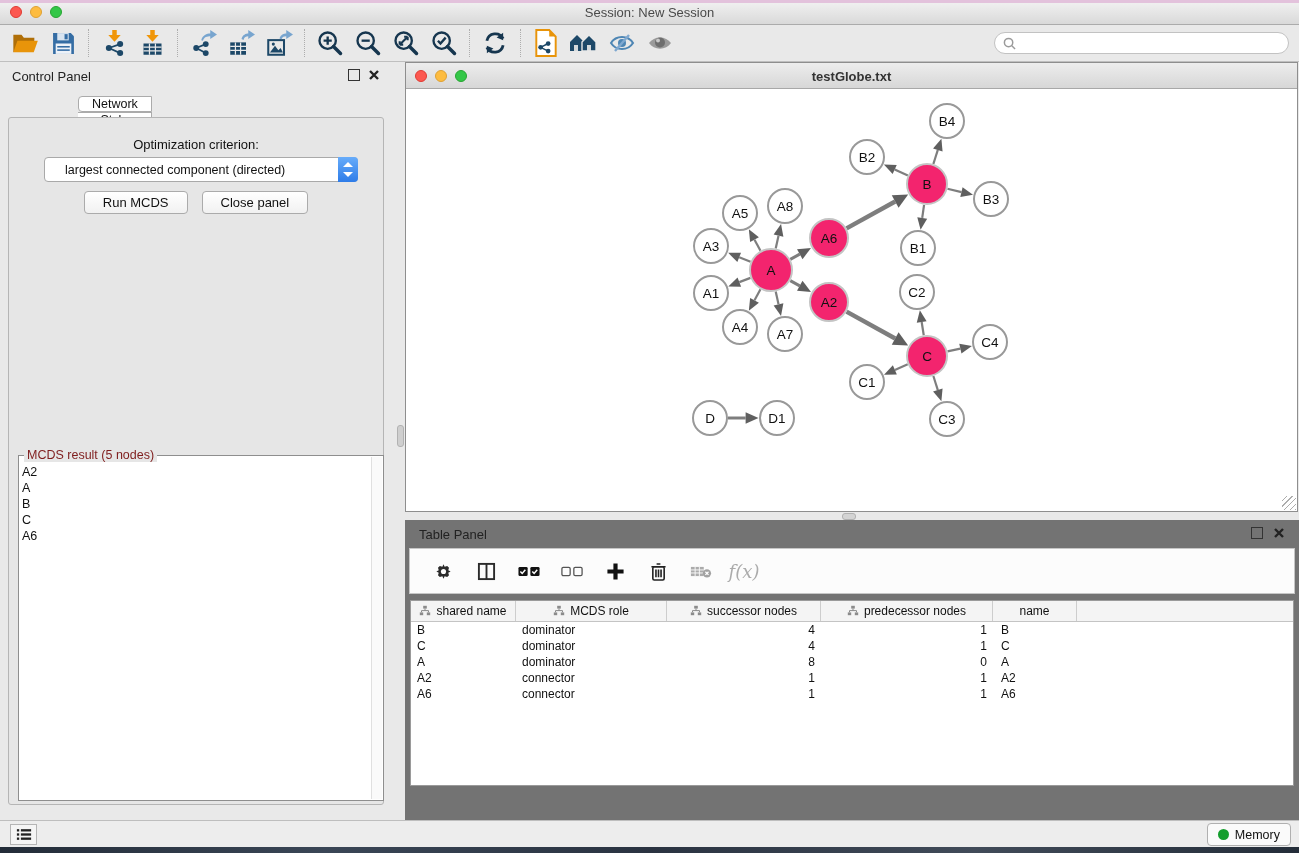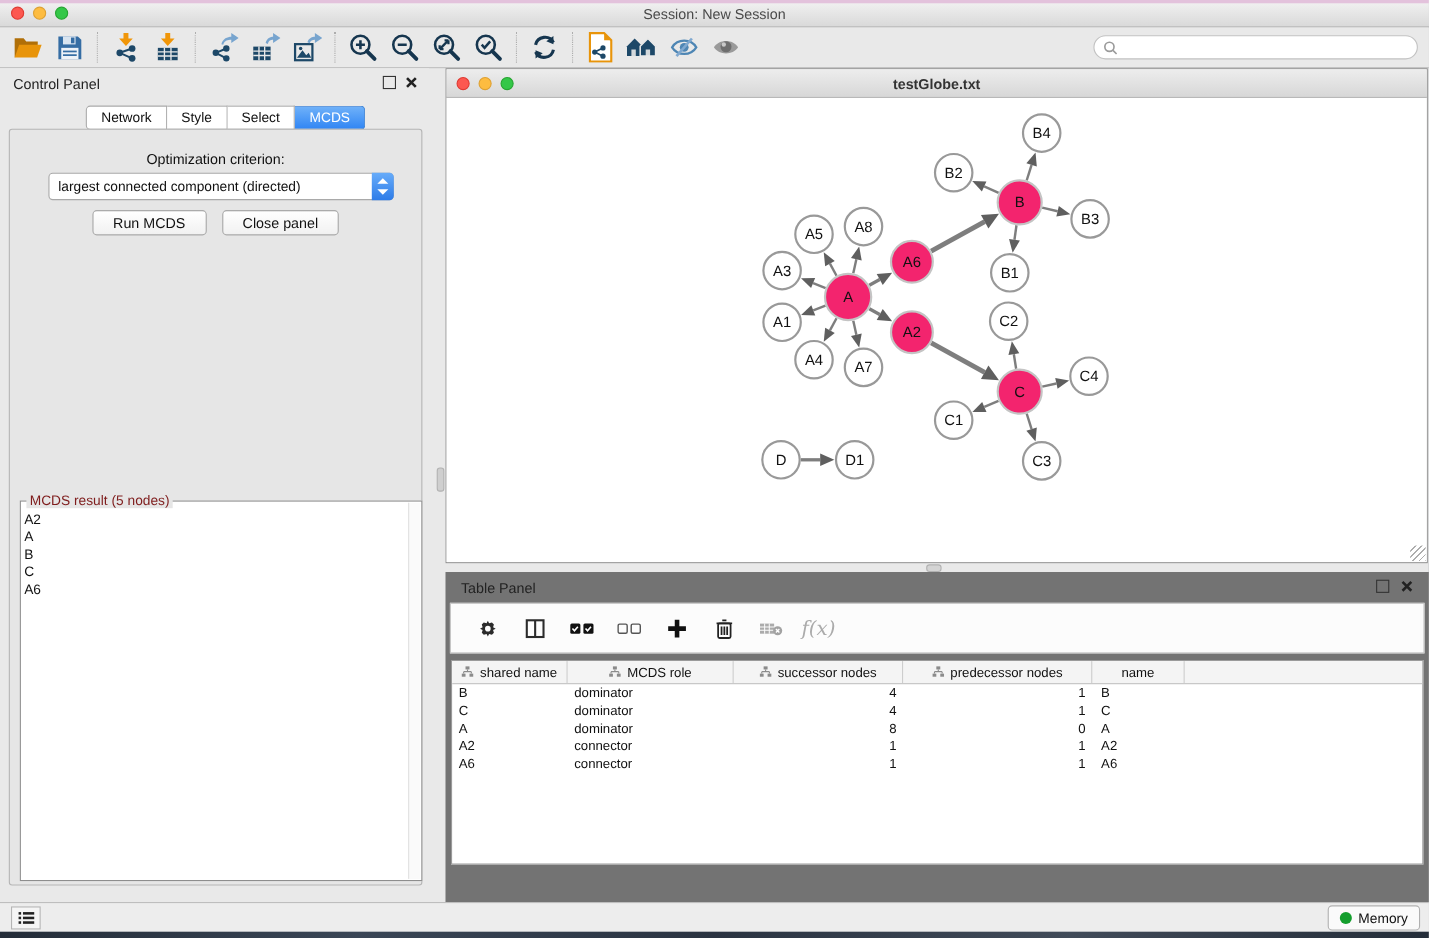--- a/index.html
+++ b/index.html
@@ -29,33 +29,33 @@
 
   
   .phead { position:relative; height:26px; }
   .phead .ptitle { position:absolute; left:12px; top:7px; font-size:13px; color:#222; }
   .pico { position:absolute; top:7px; width:12px; height:12px; cursor:pointer; }
   .pico.float { border:1.5px solid #333; }
   .pico svg { display:block; }
 
   
   #control-panel { position:absolute; left:0; top:62px; width:390px; height:758px; background:#E9E9E9; }
-  .seg { position:absolute; display:flex; height:22px; }
+  .seg { position:absolute; display:flex; height:22px;flex-direction:column; }
   .seg .seg-btn { background:#fff; border:1px solid #ABABAB; border-left:none; font-size:12.5px;
     color:#111; padding:0 13px; cursor:pointer; font-family:inherit; }
   .seg .seg-btn:first-child { border-left:1px solid #ABABAB; border-radius:4px 0 0 4px; }
   .seg .seg-btn:last-child { border-radius:0 4px 4px 0; }
   .seg .seg-btn.sel { background:linear-gradient(#6FB1F9,#3186F4); color:#fff; border-color:#4286d8; }
   #cp-tabs { left:78px; top:34px; }
   .cp-content { position:absolute; left:8px; top:55px; width:376px; height:688px;
     border:1px solid #B5B5B5; border-radius:3px; background:#E6E6E6; }
   .opt-label { position:absolute; top:19px; left:0; right:0; text-align:center; font-size:13px; color:#111; }
   .dropdown { position:absolute; top:39px; left:35px; width:314px; height:25px; background:#fff;
     border:1px solid #A9A9A9; border-radius:4px; display:flex; align-items:center; cursor:pointer; }
-  .dd-value { flex:1; font-size:12.5px; padding-left:8px; color:#111; white-space:nowrap; overflow:hidden; }
+  .dd-value { flex:1; font-size:12.5px; padding-left:20px; color:#111; white-space:nowrap; overflow:hidden; }
   .dd-stepper { width:20px; height:25px; margin:-1px -1px -1px 0; border-radius:0 4px 4px 0;
     background:linear-gradient(#67ACFA,#2E7CE8); position:relative; }
   .dd-stepper i { position:absolute; left:5px; width:0; height:0; border-left:5px solid transparent; border-right:5px solid transparent; }
   .dd-stepper i.up { top:5px; border-bottom:5px solid #fff; }
   .dd-stepper i.dn { bottom:5px; border-top:5px solid #fff; }
   .btn-row { position:absolute; top:73px; left:0; right:0; display:flex; justify-content:center; gap:14px; }
   .mac-btn { background:linear-gradient(#FFFFFF,#F1F1F1); border:1px solid #ABABAB; border-radius:4px;
     font-size:13px; color:#111; padding:3px 18px; cursor:pointer; font-family:inherit; }
   .result-group { position:absolute; left:9px; top:337px; width:366px; height:346px;
     border:1px solid #8E8E8E; background:#fff; }

